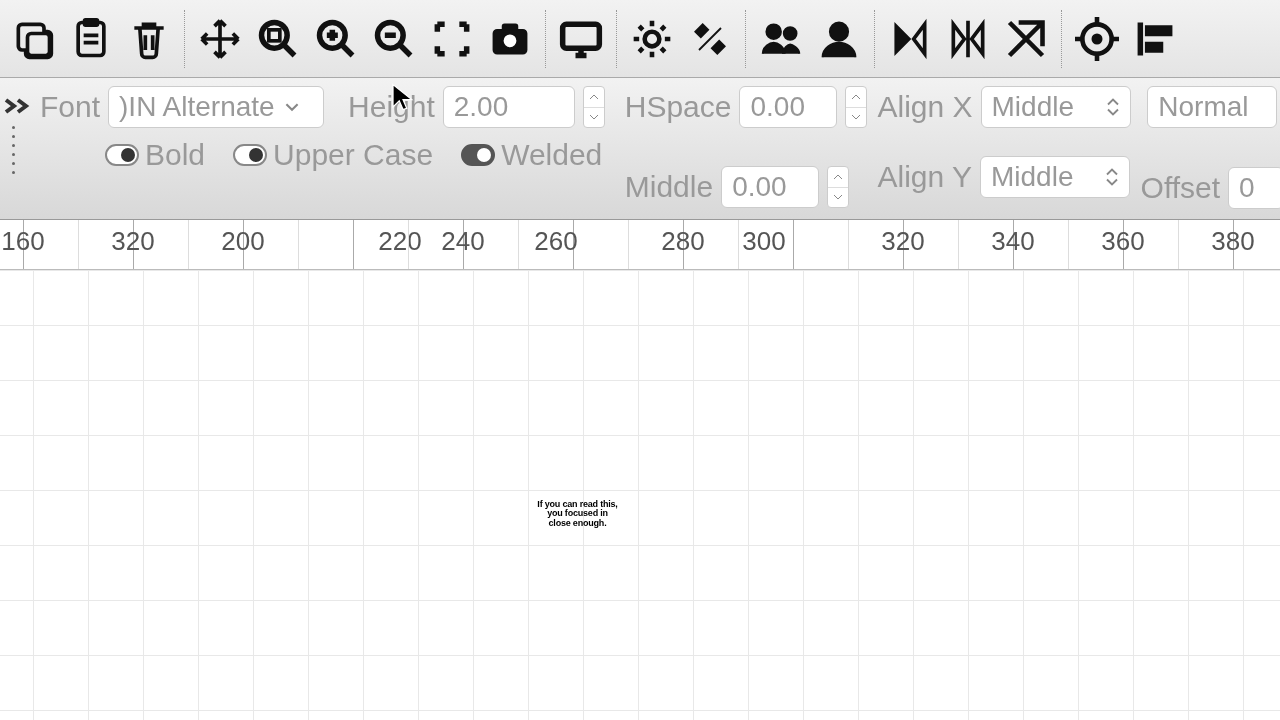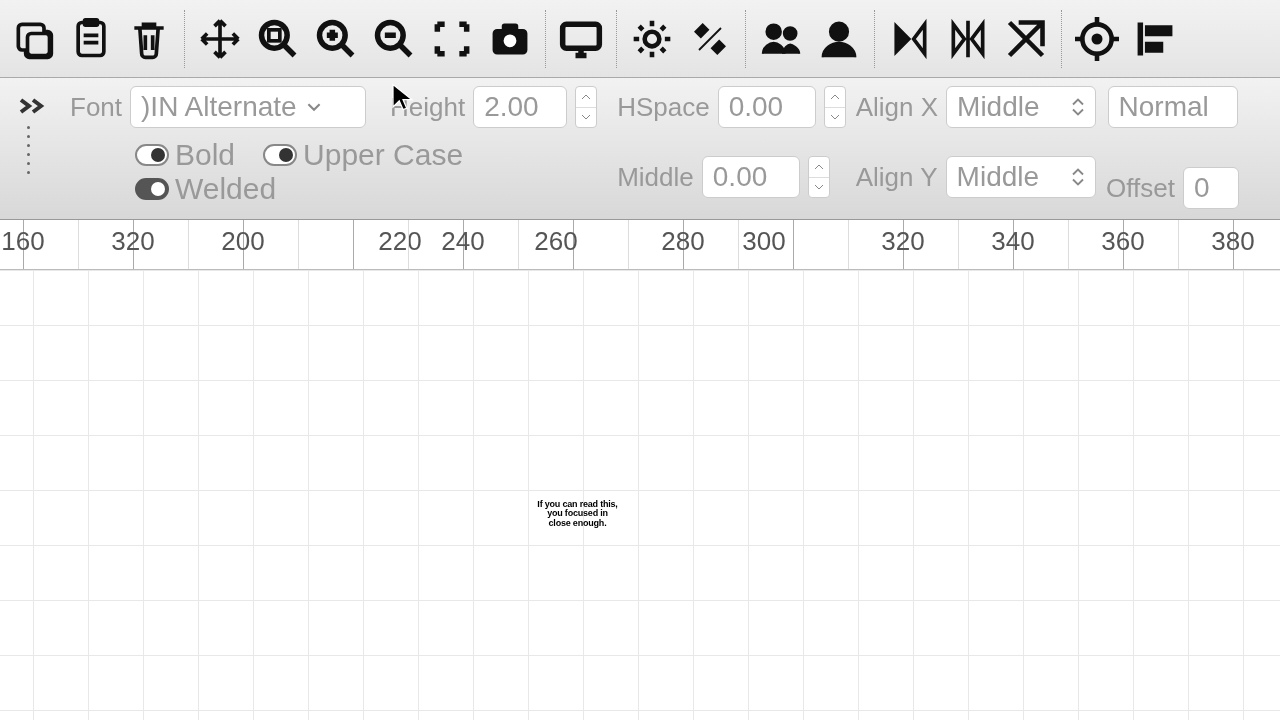--- a/index.html
+++ b/index.html
@@ -49,40 +49,40 @@
   display: flex; flex-direction: column; align-items: center; justify-content: flex-start;
   padding-top: 6px;
 }
 .propbar .chev {
   width: 40px; height: 28px;
 }
 .propbar .row {
   display: flex; align-items: center; gap: 8px; flex-wrap: nowrap;
 }
 .label {
-  color: #999; font-size: 26px; font-weight: 400;
+  color: #999; font-size: 30px; font-weight: 400;
 }
 .selectbox, .numbox {
   background: #fff; border:1px solid #ccc; border-radius:6px;
   height: 42px; display:flex; align-items:center; padding: 0 10px;
   color:#999; font-size:28px;
 }
 .selectbox .caret {
   margin-left: 10px;
 }
 .stepper {
   display:flex; flex-direction:column;
   border:1px solid #ccc; border-radius:4px; background:#fff;
   height: 42px; width:22px;
 }
 .stepper div { flex:1; display:flex;align-items:center;justify-content:center; }
 .stepper div:first-child { border-bottom:1px solid #ddd; }
 
 .col1 { flex: 0 0 515px; display:flex; flex-direction:column; gap:10px; }
-.col2 { flex: 0 0 auto; display:flex; flex-direction:column; gap:10px; margin-left: 20px;}
+.col2 { flex: 0 0 auto; display:flex; flex-direction:column; gap:20px; margin-left: 20px;}
 .col3 { flex: 0 0 auto; display:flex; flex-direction:column; gap:10px; margin-left: 10px;}
 .col4 { flex: 0 0 auto; display:flex; flex-direction:column; gap:21px; margin-left: 10px; align-items:center;}
 
 .toggle {
   display:flex; align-items:center; gap:6px; margin-right: 28px;
   color:#999; font-size:30px;
 }
 .switch {
   width:34px; height:22px; border:2px solid #888; border-radius:16px; position:relative; background:#fff;
 }
@@ -284,29 +284,29 @@
         <span></span>
         <span></span>
         <span></span>
         <span></span>
       </div>
   </div>
 
   <div class="col1">
     <div class="row">
       <span class="label">Font</span>
-      <div class="selectbox" style="width:236px">
+      <div class="selectbox" style="width:216px">
         <span>)IN Alternate</span>
         <svg class="caret" width="14" height="14" viewBox="0 0 10 10">
             <path d="M1 3l4 4 4-4" fill="none" stroke="#888" stroke-width="1.5"></path>
           </svg>
       </div>
       <span style="width:8px"></span>
       <span class="label">Height</span>
-      <div class="numbox" style="width:94px">
+      <div class="numbox" style="width:132px">
           <span>2.00</span>
         </div>
       <div class="stepper">
         <div>
             <svg width="10" height="6" viewBox="0 0 10 6">
               <path d="M1 5l4-4 4 4" fill="none" stroke="#888"></path>
             </svg>
           </div>
         <div>
             <svg width="10" height="6" viewBox="0 0 10 6">

